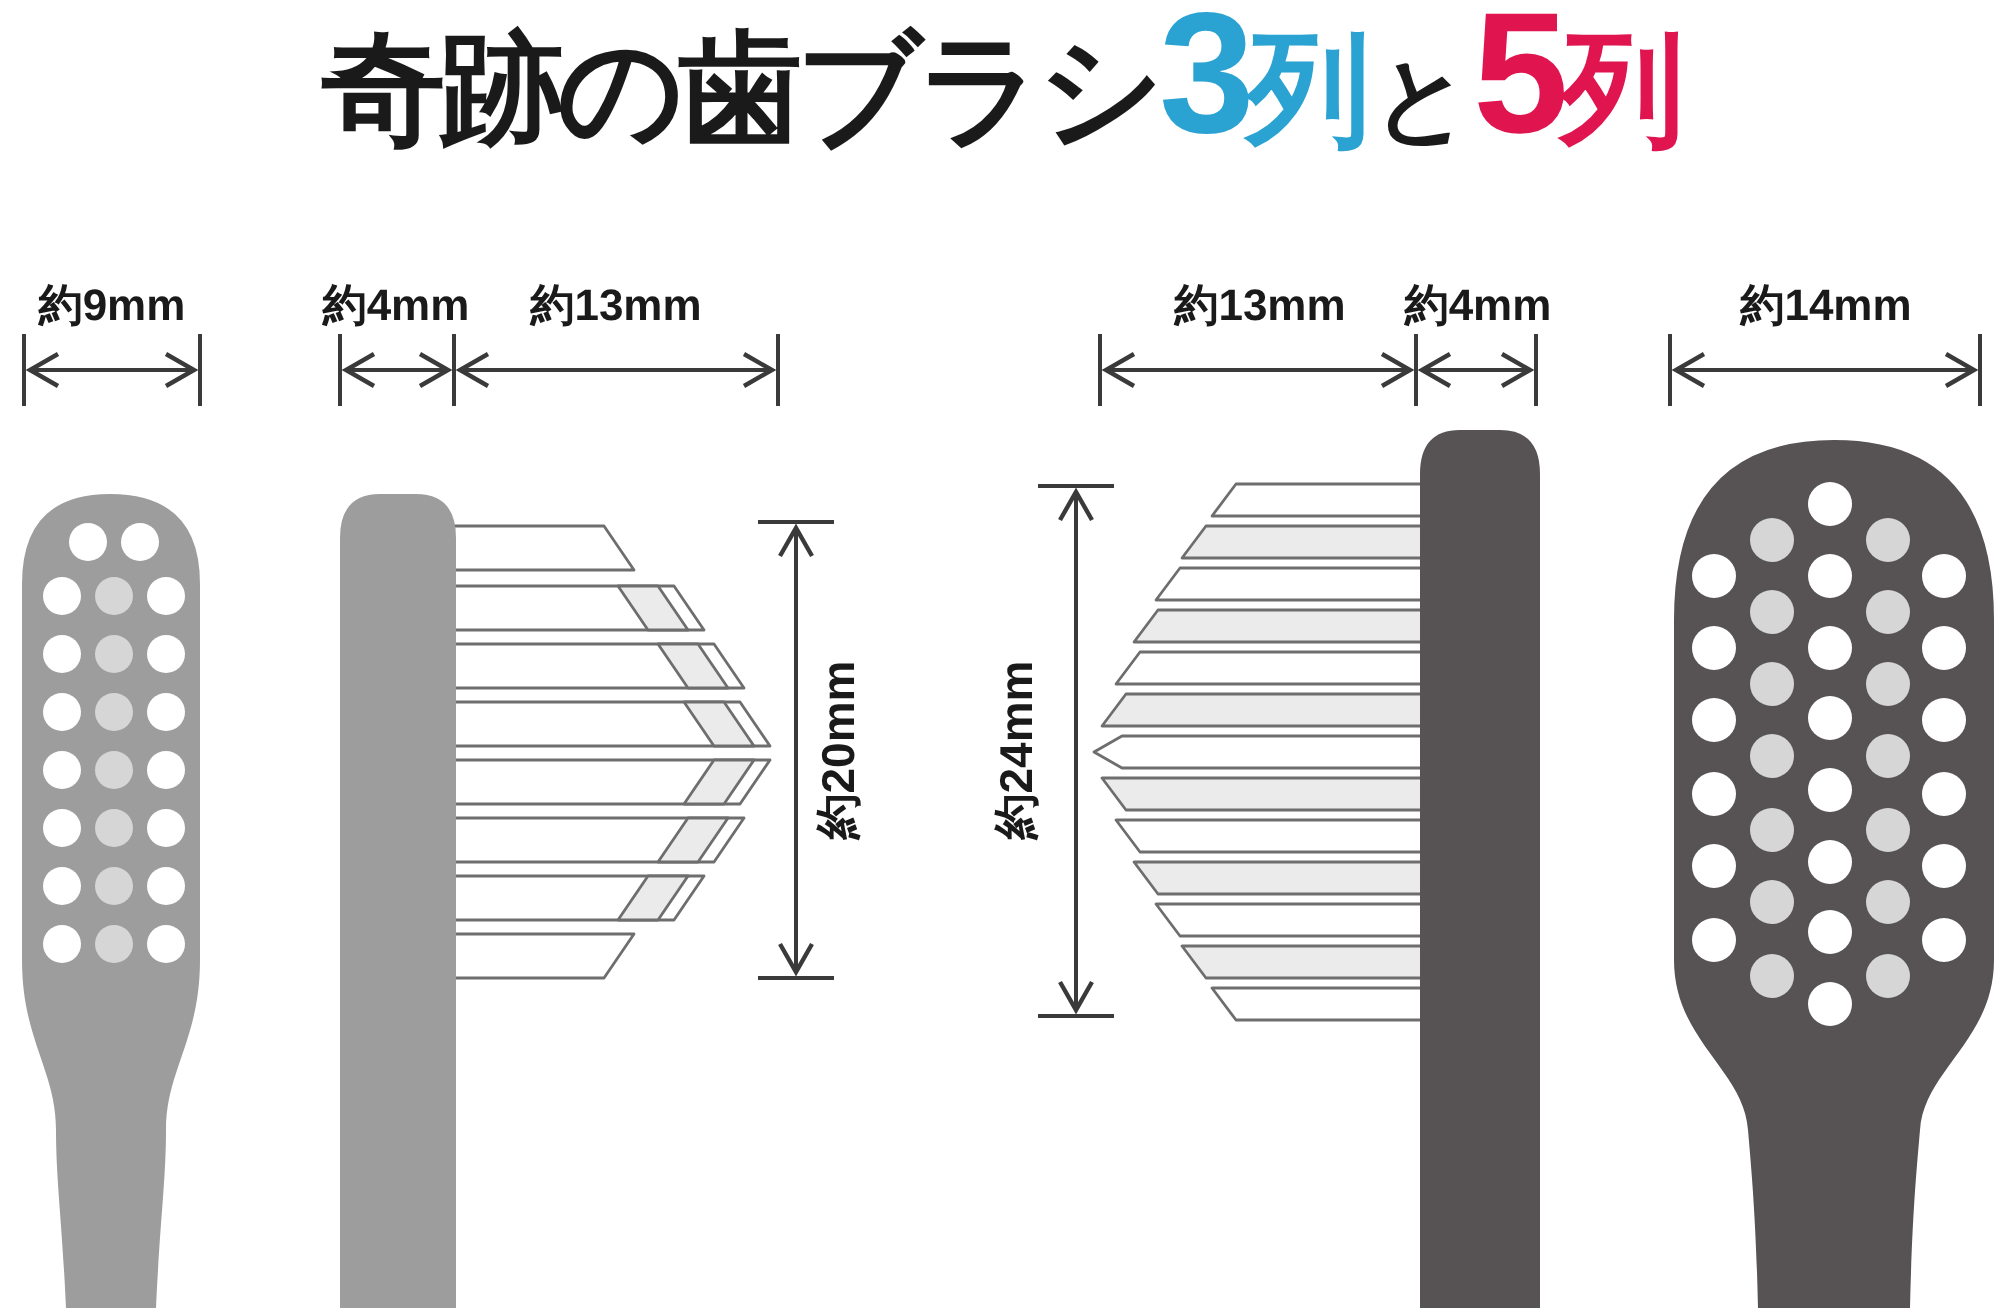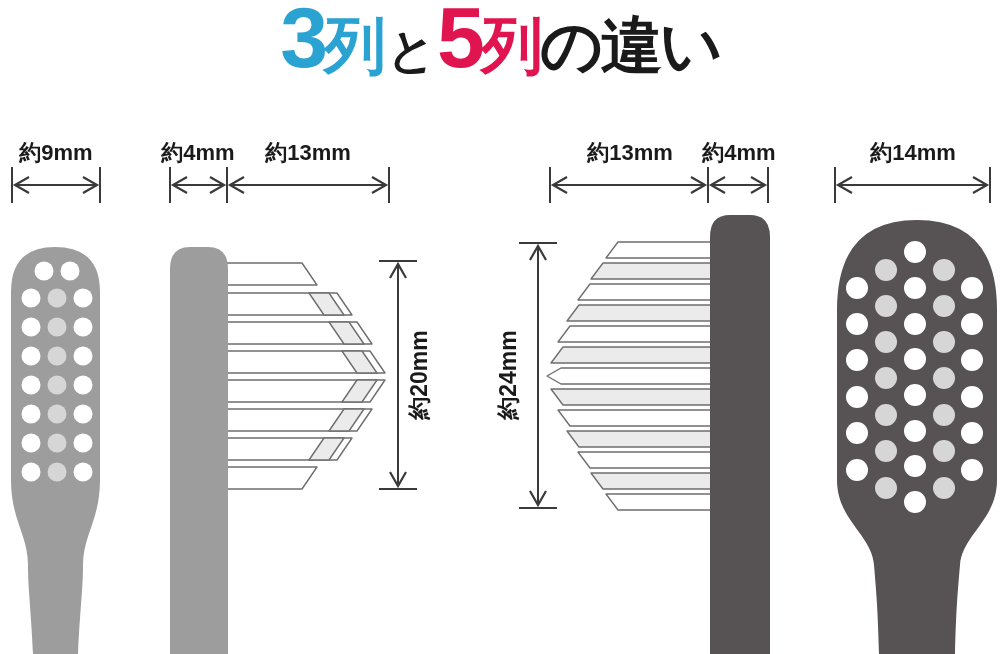--- a/index.html
+++ b/index.html
@@ -192,21 +192,21 @@
 
     <g>
       <line class="dim" x1="519" y1="243" x2="557" y2="243"></line>
       <line class="dim" x1="519" y1="508" x2="557" y2="508"></line>
       <line class="dim" x1="538" y1="246" x2="538" y2="505" marker-start="url(#ah)" marker-end="url(#ah)"></line>
       <text class="dim-label dim-label-v" x="0" y="0" transform="translate(516,375) rotate(-90)">約24mm</text>
     </g>
   </svg>
 
   <div class="title">
+    <span class="t-main">奇跡の歯ブラシ</span>
     <span class="t-num t-blue">3</span>
     <span class="t-main t-blue">列</span>
     <span class="t-to">と</span>
     <span class="t-num t-red">5</span>
     <span class="t-main t-red">列</span>
-    <span class="t-main">の違い</span>
   </div>
 
 </div>
 
 </body></html>

